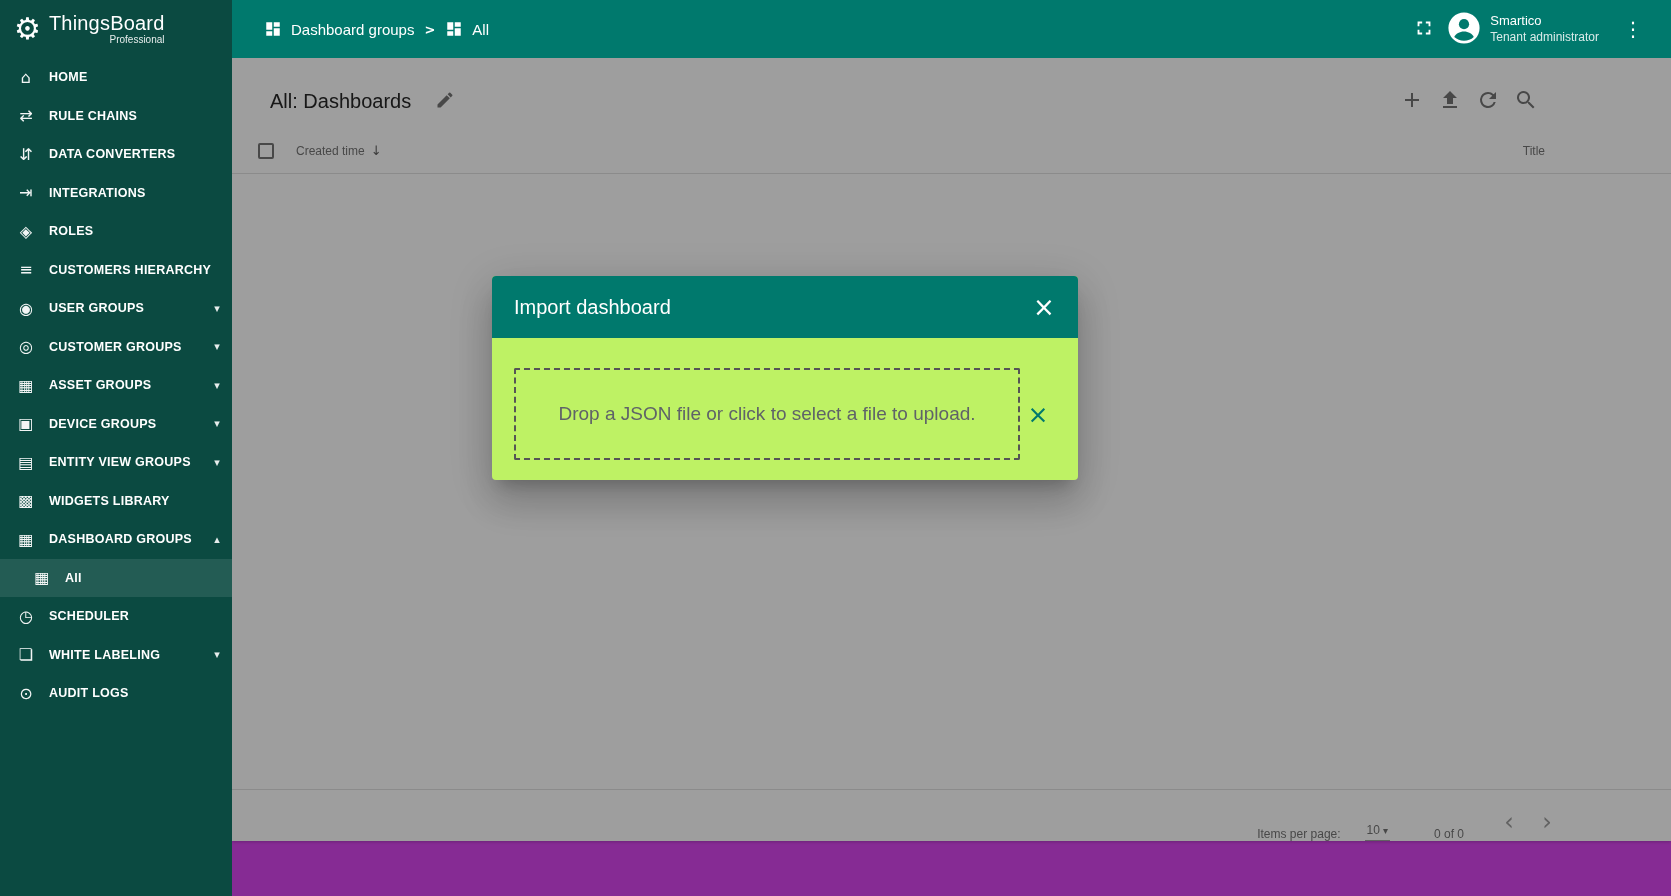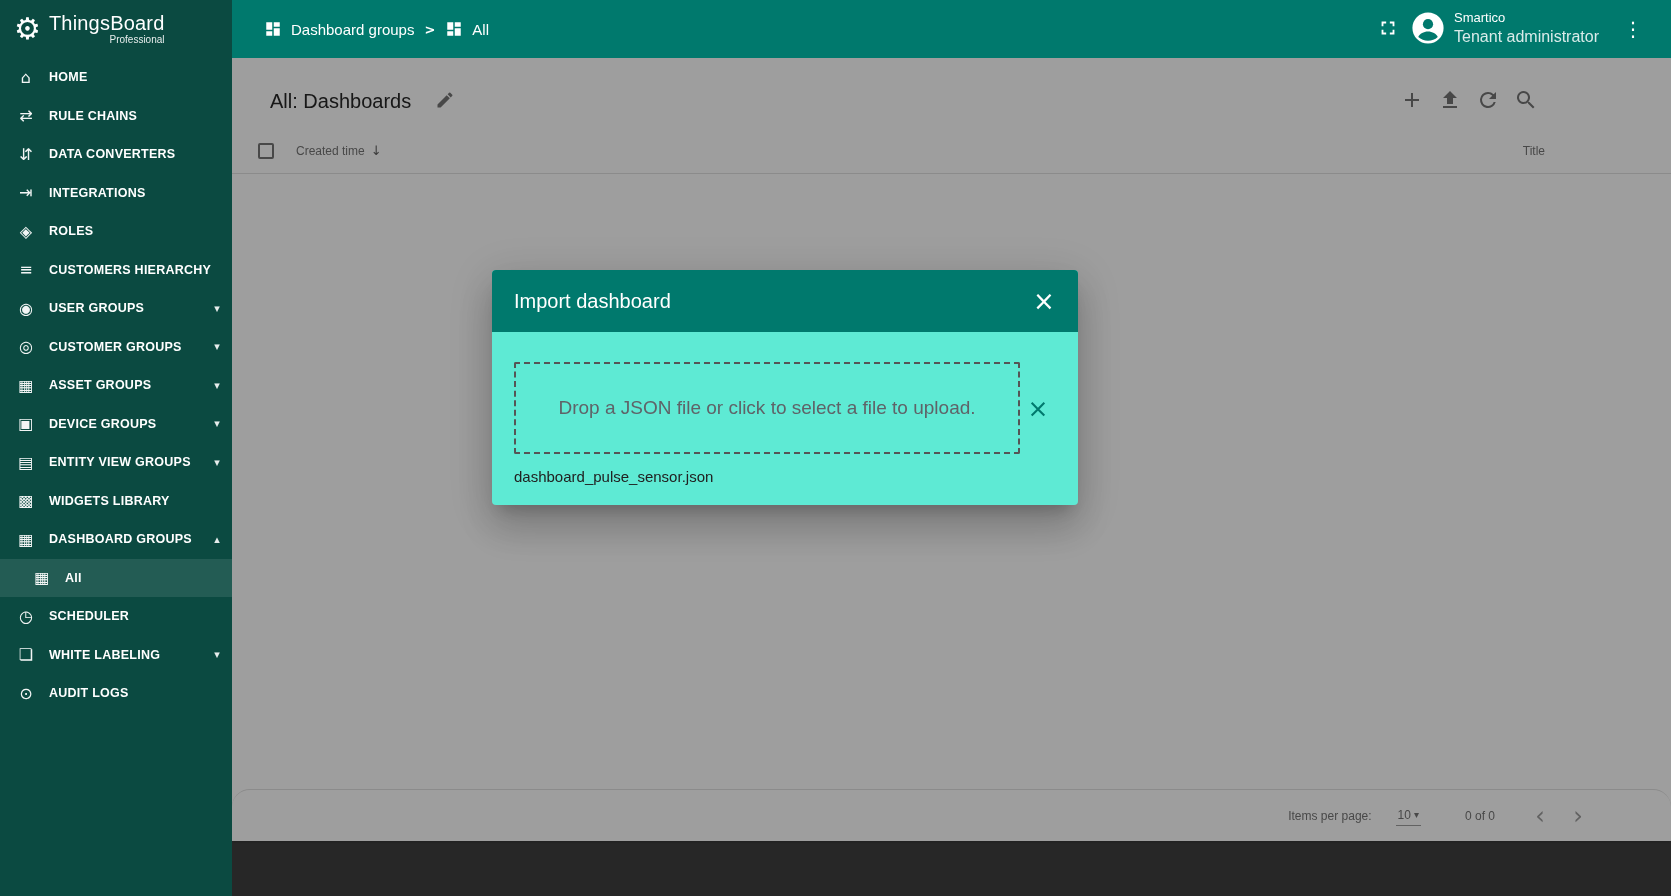--- a/index.html
+++ b/index.html
@@ -28,46 +28,46 @@
   
   .main { flex:1; display:flex; flex-direction:column; position:relative; }
   .topbar { height:58px; background:#00796d; color:#fff; display:flex; align-items:center; padding:0 18px 0 32px; flex-shrink:0; }
   .crumb { display:flex; align-items:center; gap:9px; font-size:15px; font-weight:500; cursor:pointer; }
   .crumb svg { display:block; }
   .sep { margin:0 10px; font-weight:700; font-size:13px; font-family:"DejaVu Sans",sans-serif; }
   .top-spacer { flex:1; }
   .iconbtn { background:none; border:none; color:#fff; cursor:pointer; display:flex; align-items:center; justify-content:center; width:40px; height:40px; padding:0; }
   .userblock { display:flex; flex-direction:column; line-height:1.3; margin:0 14px 0 6px; text-align:left; }
   .uname { font-size:13px; }
-  .urole { font-size:16px; opacity:.85; }
+  .urole { font-size:12px; opacity:.85; }
   .dots { font-size:20px; font-family:"DejaVu Sans",sans-serif; }
 
   
-  .content { flex:1; display:flex; flex-direction:column; background:#404040; overflow:hidden; }
+  .content { flex:1; display:flex; flex-direction:column; background:#d946ef; overflow:hidden; }
   .card { background:#fff; flex:1; margin:0 0 55px 0; display:flex; flex-direction:column; box-shadow:0 1px 3px rgba(0,0,0,.2); }
   .card-toolbar { display:flex; align-items:center; padding:24px 126px 8px 38px; }
   .page-title { font-size:20px; color:#282828; }
   .pencil-btn { margin-left:20px; color:#757575; background:none; border:none; cursor:pointer; padding:4px; }
   .toolbar-spacer { flex:1; }
   .tool-ic { width:38px; height:38px; color:#757575; display:flex; align-items:center; justify-content:center; background:none; border:none; cursor:pointer; padding:0; }
   .table-head { display:flex; align-items:center; height:46px; padding:0 126px 0 26px; color:#757575; font-size:12px; border-bottom:1px solid #e0e0e0; }
   .checkbox { width:16px; height:16px; border:2px solid #757575; border-radius:2px; margin-right:22px; cursor:pointer; flex-shrink:0; }
   .col-created { width:553px; display:flex; align-items:center; gap:6px; cursor:pointer; }
   .sort-ic { font-family:"DejaVu Sans",sans-serif; font-size:13px; color:#616161; }
   .col-title { flex:1; cursor:pointer;text-align:right; }
   .table-body { flex:1; }
-  .paginator { display:flex; align-items:center; justify-content:flex-end; height:52px; padding:0 74px 0 0; color:#757575; font-size:12px; border-top:1px solid #e0e0e0;border-radius:18px; }
+  .paginator { display:flex; align-items:flex-end; justify-content:flex-end; height:52px; padding:0 105px 0 0; color:#757575; font-size:12px; border-top:1px solid #e0e0e0; }
   .pp-group { display:flex; align-items:center; gap:3px; margin-left:24px; border-bottom:1px solid #9e9e9e; padding:2px 2px 3px 2px; cursor:pointer; }
   .pp-arrow { font-size:10px; font-family:"DejaVu Sans",sans-serif; color:#757575; }
   .range { margin:0 26px 0 44px; }
   .pg-btn { font-size:24px; color:#9e9e9e; background:none; border:none; width:38px; height:38px; cursor:pointer; font-family:"DejaVu Sans",sans-serif; line-height:1; }
 
   
   .backdrop { position:fixed; left:232px; top:58px; right:0; bottom:0; background:rgba(0,0,0,.38); z-index:10; }
-  .dialog { position:fixed; left:492px; top:270px; width:586px; z-index:20; background:#5eead4; border-radius:4px; overflow:hidden;
+  .dialog { position:fixed; left:492px; top:276px; width:586px; z-index:20; background:#bef264; border-radius:4px; overflow:hidden;
             box-shadow:0 11px 15px -7px rgba(0,0,0,.2), 0 24px 38px 3px rgba(0,0,0,.14), 0 9px 46px 8px rgba(0,0,0,.12); }
   .dialog-header { height:62px; background:#00796d; color:#fff; display:flex; align-items:center; padding:0 12px 0 22px; }
   .dialog-title { font-size:20px; font-weight:500; flex:1; }
   .dialog-close { background:none; border:none; color:#fff; font-size:26px; cursor:pointer; width:44px; height:44px; font-family:"DejaVu Sans",sans-serif; line-height:1; }
   .dialog-body { padding:30px 22px 20px 22px; }
   .field-label { font-size:12px; color:#757575; display:block; margin-bottom:10px; }
   .droprow { display:flex; align-items:center; }
   .dropzone { flex:1; height:92px; border:2px dashed #555; border-radius:2px; display:flex; align-items:center; justify-content:center; cursor:pointer; padding:0 2px; overflow:hidden; }
   .drop-text { font-size:19px; color:#5f6368; white-space:nowrap; }
   .clear-btn { background:none; border:none; color:#00796d; font-size:25px; width:36px; height:36px; cursor:pointer; font-family:"DejaVu Sans",sans-serif; line-height:1; }
@@ -301,15 +301,14 @@
   </div>
   <div class="dialog-body">
     <div class="droprow">
       <div class="dropzone">
         <span class="drop-text">Drop a JSON file or click to select a file to upload.</span>
       </div>
       <button class="clear-btn">
         <span>×</span>
       </button>
     </div>
-    <div class="filename">dashboard_pulse_sensor.json</div>
   </div>
 </div>
 
 </body></html>

